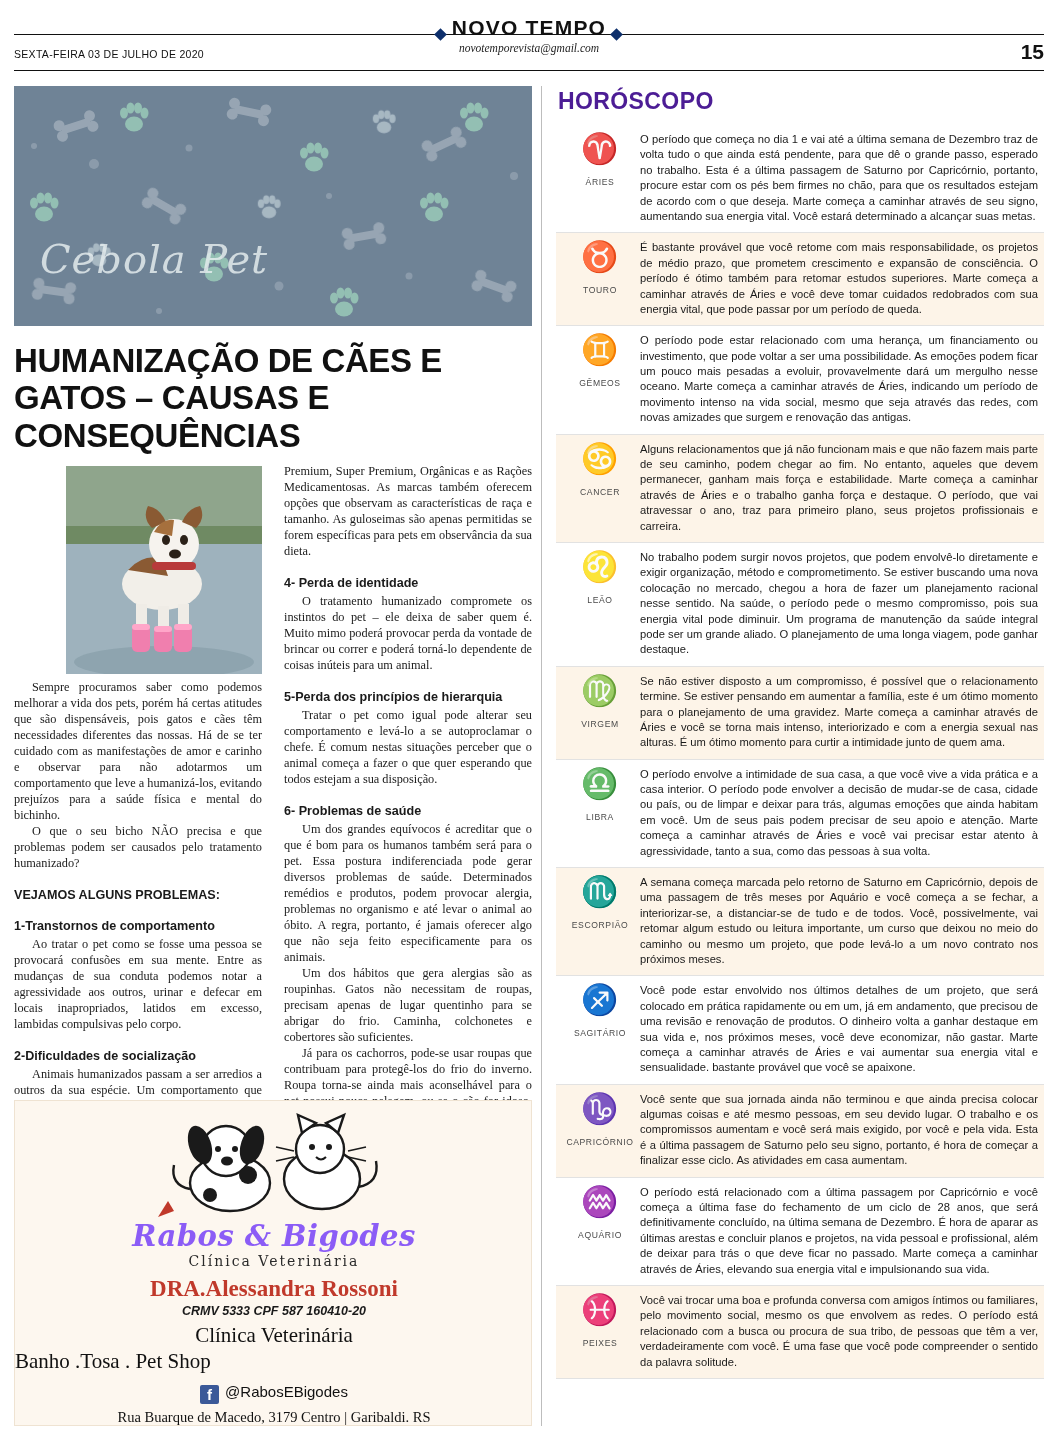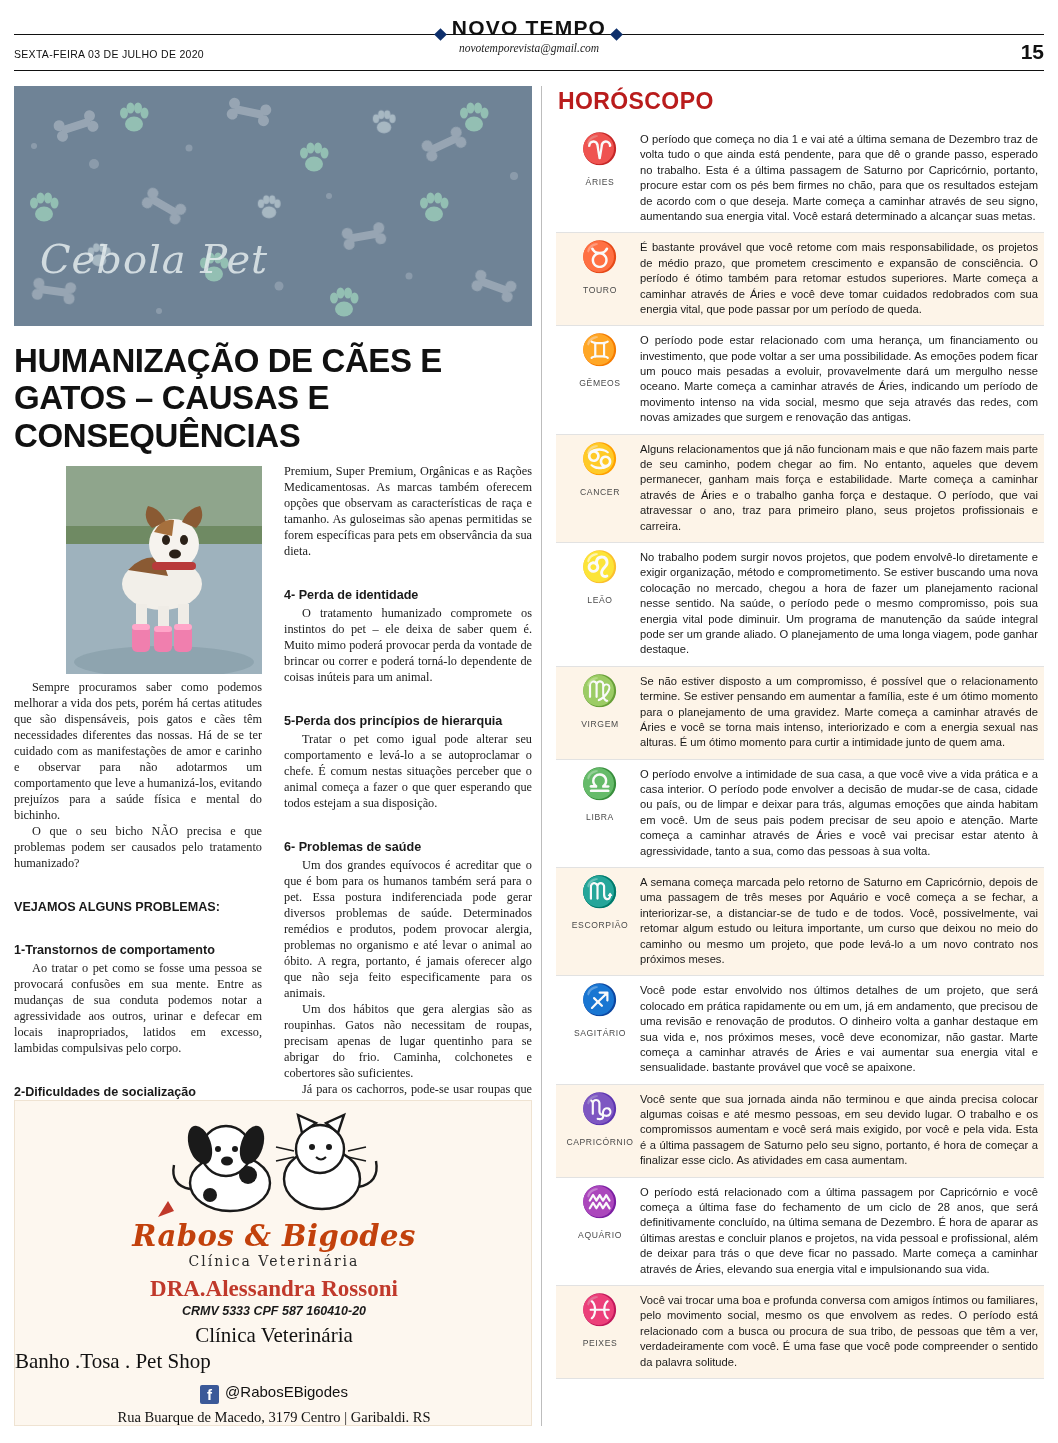--- a/index.html
+++ b/index.html
@@ -108,21 +108,21 @@
     text-align: justify;
     hyphens: auto;
   }
   .body-cols p { margin: 0 0 0 0; text-indent: 18px; }
   .body-cols p.first { text-indent: 18px; }
   .body-cols h3 {
     font-family: "Liberation Sans", sans-serif;
     font-weight: bold;
     font-size: 12.6px;
     line-height: 1.2;
-    margin: 28px 0 3px 0;
+    margin: 16px 0 3px 0;
     text-indent: 0;
   }
   .dogphoto {
     float: right;
     width: 196px; height: 208px;
     margin: 2px 0 6px 10px;
     position: relative;
     overflow: hidden;
     background: linear-gradient(#b9c6cf 0%, #9fb0ba 45%, #8a9aa4 100%);
   }
@@ -136,21 +136,21 @@
     overflow: hidden;
   }
   .ad-inner { position: relative; width: 100%; height: 100%; }
   .ad-logo-text {
     position: absolute; top: 118px; left: 0; width: 518px;
     text-align: center;
     font-family: "DejaVu Serif", serif;
     font-weight: bold;
     font-style: italic;
     font-size: 29px;
-    color: #c2410c;
+    color: #8b5cf6;
     letter-spacing: 0.5px;
   }
   .ad-logo-sub {
     position: absolute; top: 152px; left: 0; width: 518px;
     text-align: center;
     font-family: "DejaVu Serif", serif;
     font-size: 14px;
     color: #2b2b2b;
     letter-spacing: 2px;
   }
@@ -207,21 +207,21 @@
 
   
   .right-col {
     position: absolute; left: 556px; top: 88px; width: 488px;
   }
   .horo-title {
     font-family: "Liberation Sans", sans-serif;
     font-weight: bold;
     font-size: 23px;
     letter-spacing: 0.4px;
-    color: #b91c1c;
+    color: #4c1d95;
     margin: 0 0 10px 2px;
   }
   .sign {
     display: flex;
     align-items: flex-start;
     padding: 7px 6px 8px 4px;
     border-bottom: 1px solid #e2e2e2;
   }
   .sign.alt { background: #fdf4e8; }
   .sign-icon {

